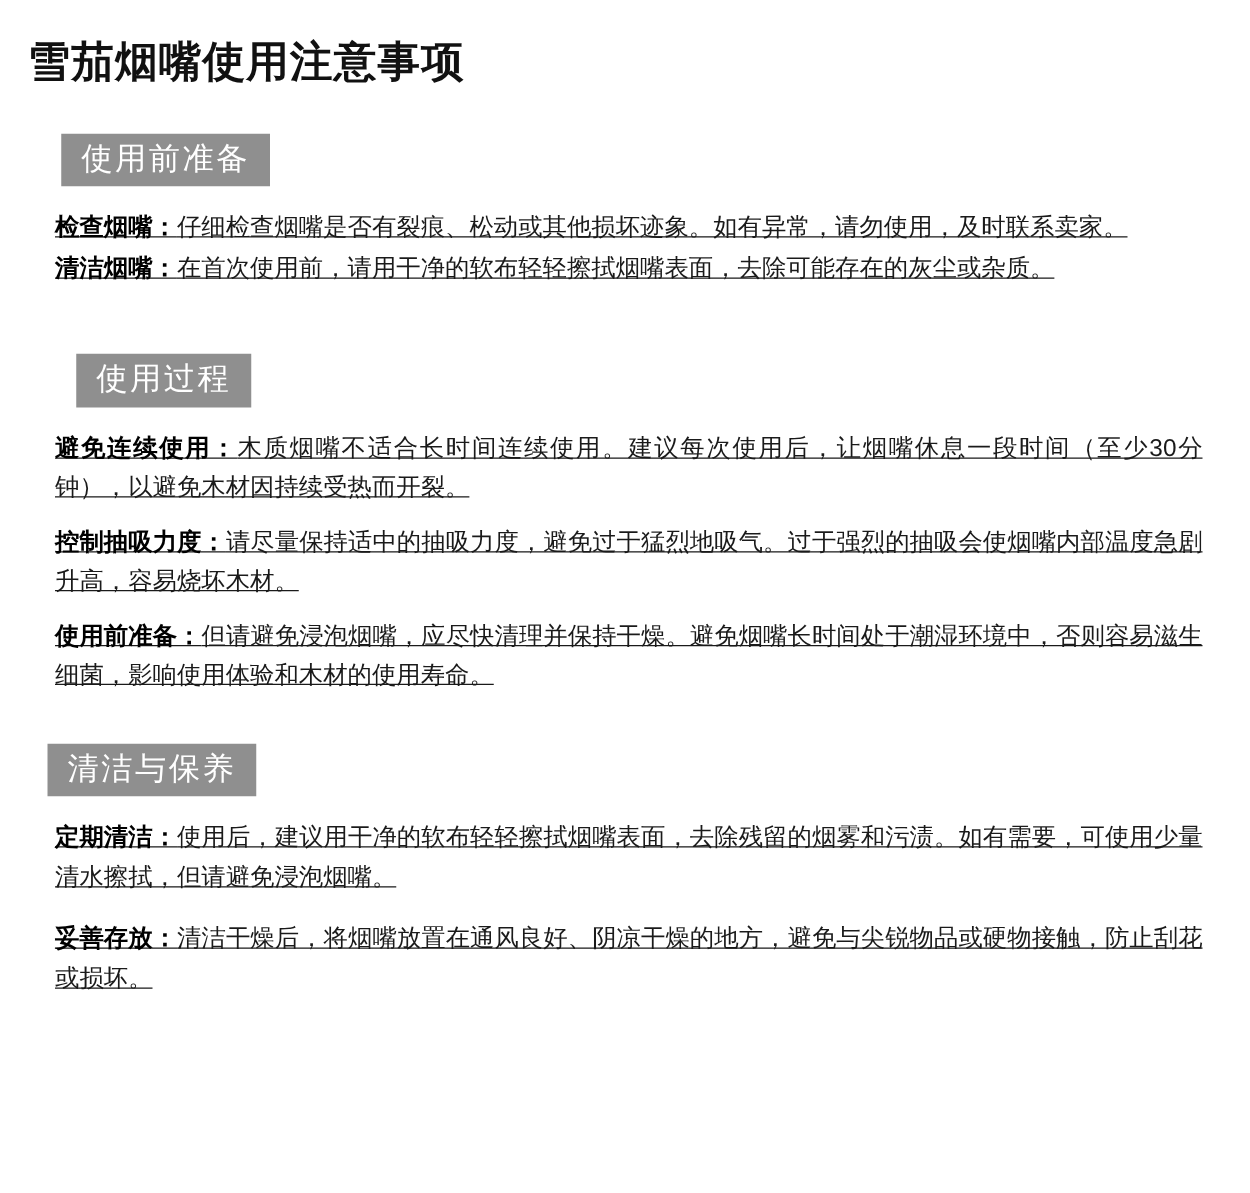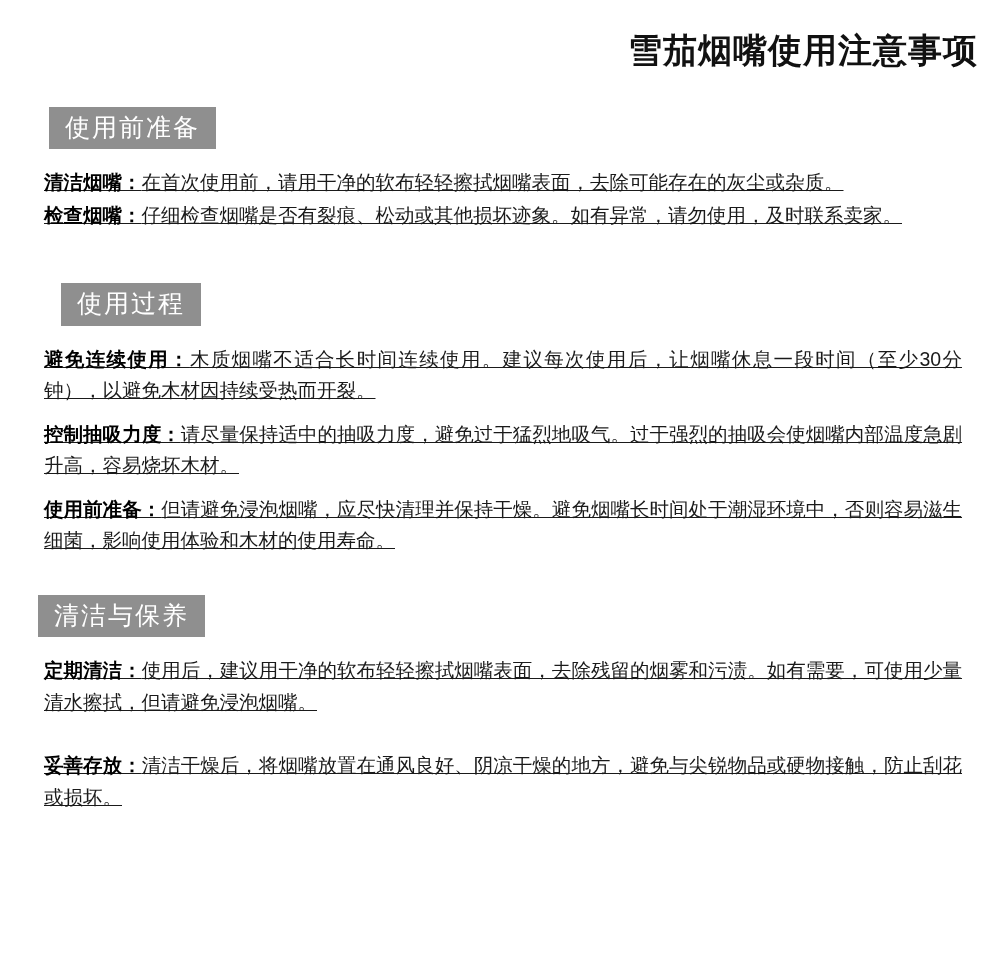--- a/index.html
+++ b/index.html
@@ -15,21 +15,21 @@
     overflow: hidden;
   }
   .page {
     position: relative;
     width: 1000px;
     height: 954px;
     box-sizing: border-box;
     padding: 0 22px;
   }
   .doc-title {
-    text-align: right;
+    text-align: left;
     font-size: 34px;
     font-weight: bold;
     letter-spacing: 1px;
     color: #111111;
     margin: 0;
     padding: 28px 0 6px 0;
     line-height: 1.35;
   }
   .section {
     margin: 0;
@@ -59,44 +59,44 @@
     margin: 0 0 3px 0;
     padding: 0 16px 0 22px;
     text-align: justify;
     text-justify: inter-ideograph;
   }
   .sec-2 .para,
   .sec-3 .para {
     margin-bottom: 12px;
   }
   .sec-3 .para.last {
-    margin-top: 32px;
+    margin-top: 18px;
   }
   .para .lbl {
     font-weight: bold;
     color: #000000;
   }
   .tight { margin-bottom: 1px; }
 </style>
 </head>
 <body>
 
 <div class="page">
 
   <h1 class="doc-title">雪茄烟嘴使用注意事项</h1>
 
   <div class="section sec-1">
     <div class="section-header-row">
       <span class="section-header">使用前准备</span>
     </div>
     <p class="para tight">
-      <span class="lbl">清洁烟嘴：</span><span>在首次使用前，请用干净的软布轻轻擦拭烟嘴表面，去除可能存在的灰尘或杂质。</span>
+      <span class="lbl">检查烟嘴：</span><span>仔细检查烟嘴是否有裂痕、松动或其他损坏迹象。如有异常，请勿使用，及时联系卖家。</span>
     </p>
     <p class="para tight">
-      <span class="lbl">检查烟嘴：</span><span>仔细检查烟嘴是否有裂痕、松动或其他损坏迹象。如有异常，请勿使用，及时联系卖家。</span>
+      <span class="lbl">清洁烟嘴：</span><span>在首次使用前，请用干净的软布轻轻擦拭烟嘴表面，去除可能存在的灰尘或杂质。</span>
     </p>
   </div>
 
   <div class="section sec-2">
     <div class="section-header-row">
       <span class="section-header">使用过程</span>
     </div>
     <p class="para">
       <span class="lbl">避免连续使用：</span><span>木质烟嘴不适合长时间连续使用。建议每次使用后，让烟嘴休息一段时间（至少30分钟），以避免木材因持续受热而开裂。</span>
     </p>

